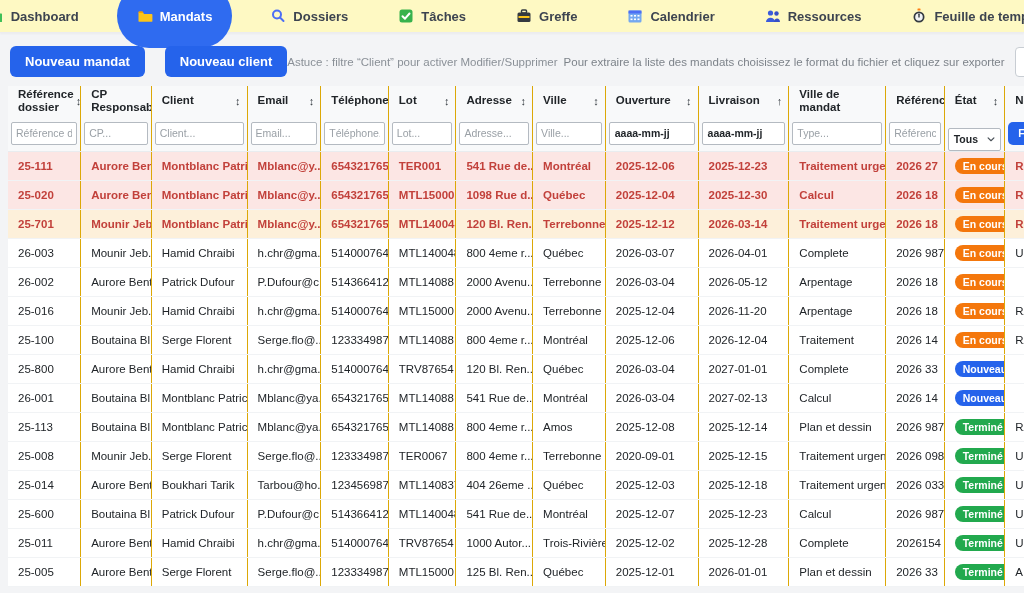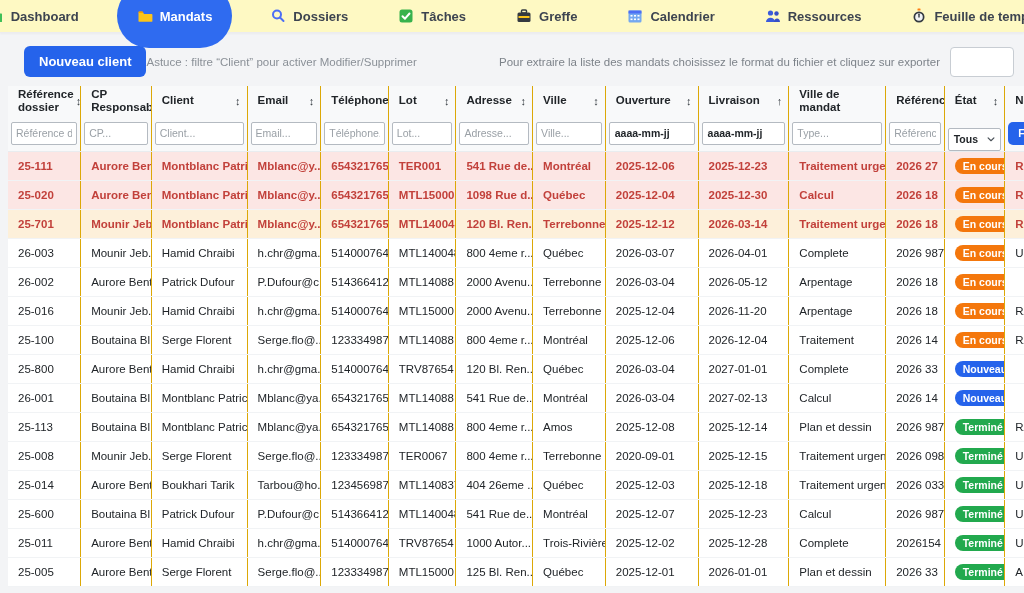--- a/index.html
+++ b/index.html
@@ -148,21 +148,22 @@
             <circle cx="8" cy="9" r="5.5" fill="#343a40"></circle>
             <circle cx="8" cy="9" r="3.8" fill="#f1f3f5"></circle>
             <line x1="8" y1="9" x2="8" y2="6.2" stroke="#343a40" stroke-width="1.4" stroke-linecap="round"></line>
           </svg>
       </span>
       <span>Feuille de temps</span>
     </div>
   </div>
 
   <div class="toolbar">
-    <button class="btn-primary" style="margin-left:14px;">Nouveau client</button>
+    <button class="btn-primary">Nouveau mandat</button>
+    <button class="btn-primary" style="margin-left:20px;">Nouveau client</button>
     <span class="hint">Astuce : filtre “Client” pour activer Modifier/Supprimer</span>
     <span class="spacer"></span>
     <span class="hint2">Pour extraire la liste des mandats choisissez le format du fichier et cliquez sur exporter</span>
     <div class="fmt-select">
       
       
     </div>
 
   </div>
 

